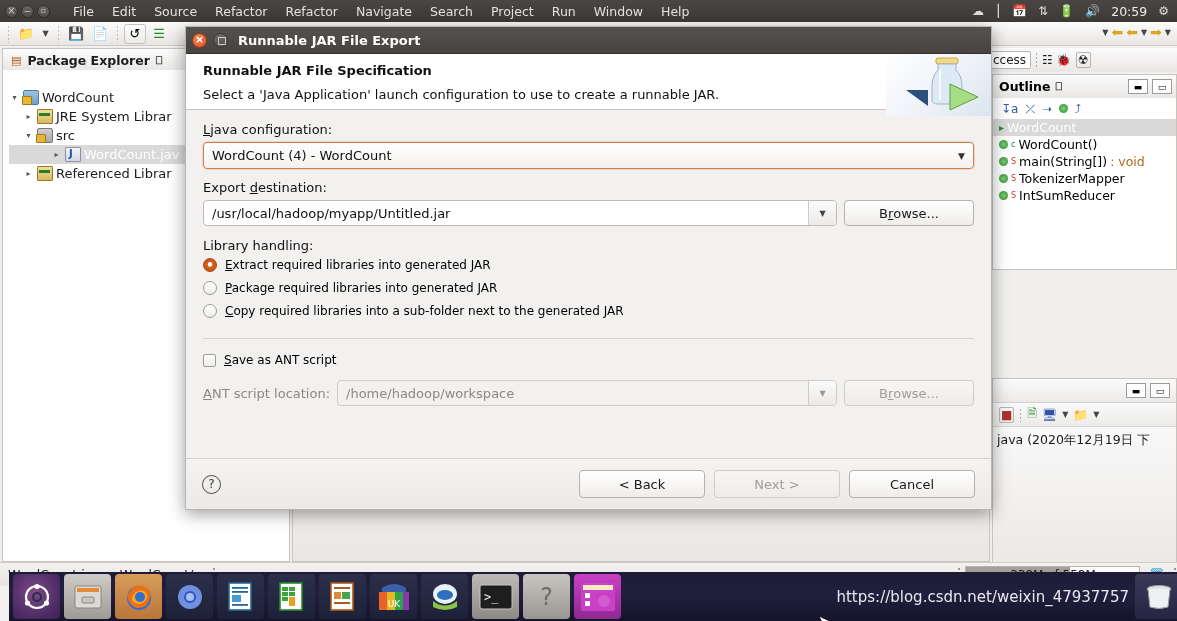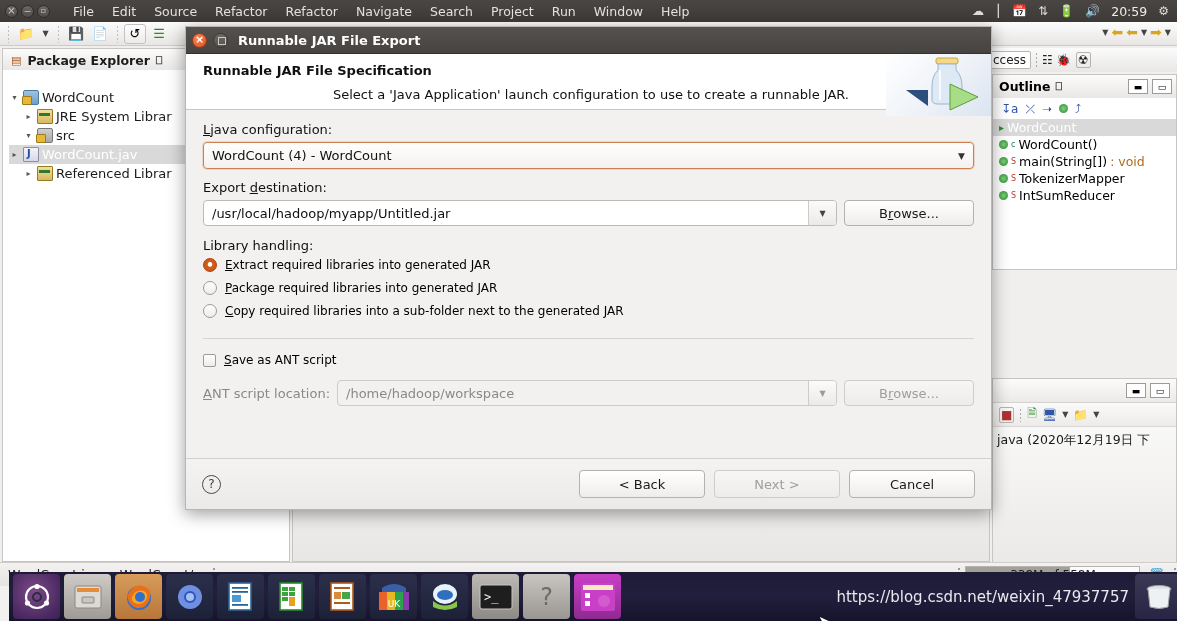--- a/index.html
+++ b/index.html
@@ -199,21 +199,21 @@
   .dlg-max::after{content:'';position:absolute;left:3.5px;top:3.5px;width:6px;height:6px;
                   border:1.5px solid #ccc8c4;}
   .dlg-title-text { margin-left: 4px; }
 
   .dlg-header {
     position:relative; height: 56px; background:#ffffff;
     border-bottom:1px solid #c8c5c2;
     padding: 9px 12px 0 17px;
   }
   .dlg-h1 { font-weight: bold; font-size: 13px; color:#101010; }
-  .dlg-h2 { margin-top: 9px; font-size: 13px; color:#101010;text-align:center; }
+  .dlg-h2 { margin-top: 9px; font-size: 13px; color:#101010; }
   .jar-art { position:absolute; right:0px; top:0px; width:105px; height:62px;
              background: linear-gradient(135deg,#ffffff 0%, #eef2f8 55%, #dbe4f0 100%); }
 
   .dlg-body { padding: 12px 17px 0 17px; }
   .field-label { font-size:13px; color:#111; margin-bottom: 5px; }
   .u { text-decoration: underline; }
 
   .combo {
     height: 27px; border:1px solid #d08050; border-radius:4px;
     background: linear-gradient(#fefefe,#f4f2f0);
@@ -377,21 +377,21 @@
         <div class="tr-row" style="padding-left:14px">
           <span class="arrow closed"></span>
           <span class="ic ic-lib"></span>
           <span class="tr-label">JRE System Librar</span>
         </div>
         <div class="tr-row" style="padding-left:14px">
           <span class="arrow open"></span>
           <span class="ic ic-src"></span>
           <span class="tr-label">src</span>
         </div>
-        <div class="tr-row selected" style="">
+        <div class="tr-row selected" style="padding-left:42px">
           <span class="arrow closed"></span>
           <span class="ic ic-java"></span>
           <span class="tr-label">WordCount.jav</span>
         </div>
         <div class="tr-row" style="padding-left:14px">
           <span class="arrow closed"></span>
           <span class="ic ic-lib"></span>
           <span class="tr-label">Referenced Librar</span>
         </div>
       </div>

